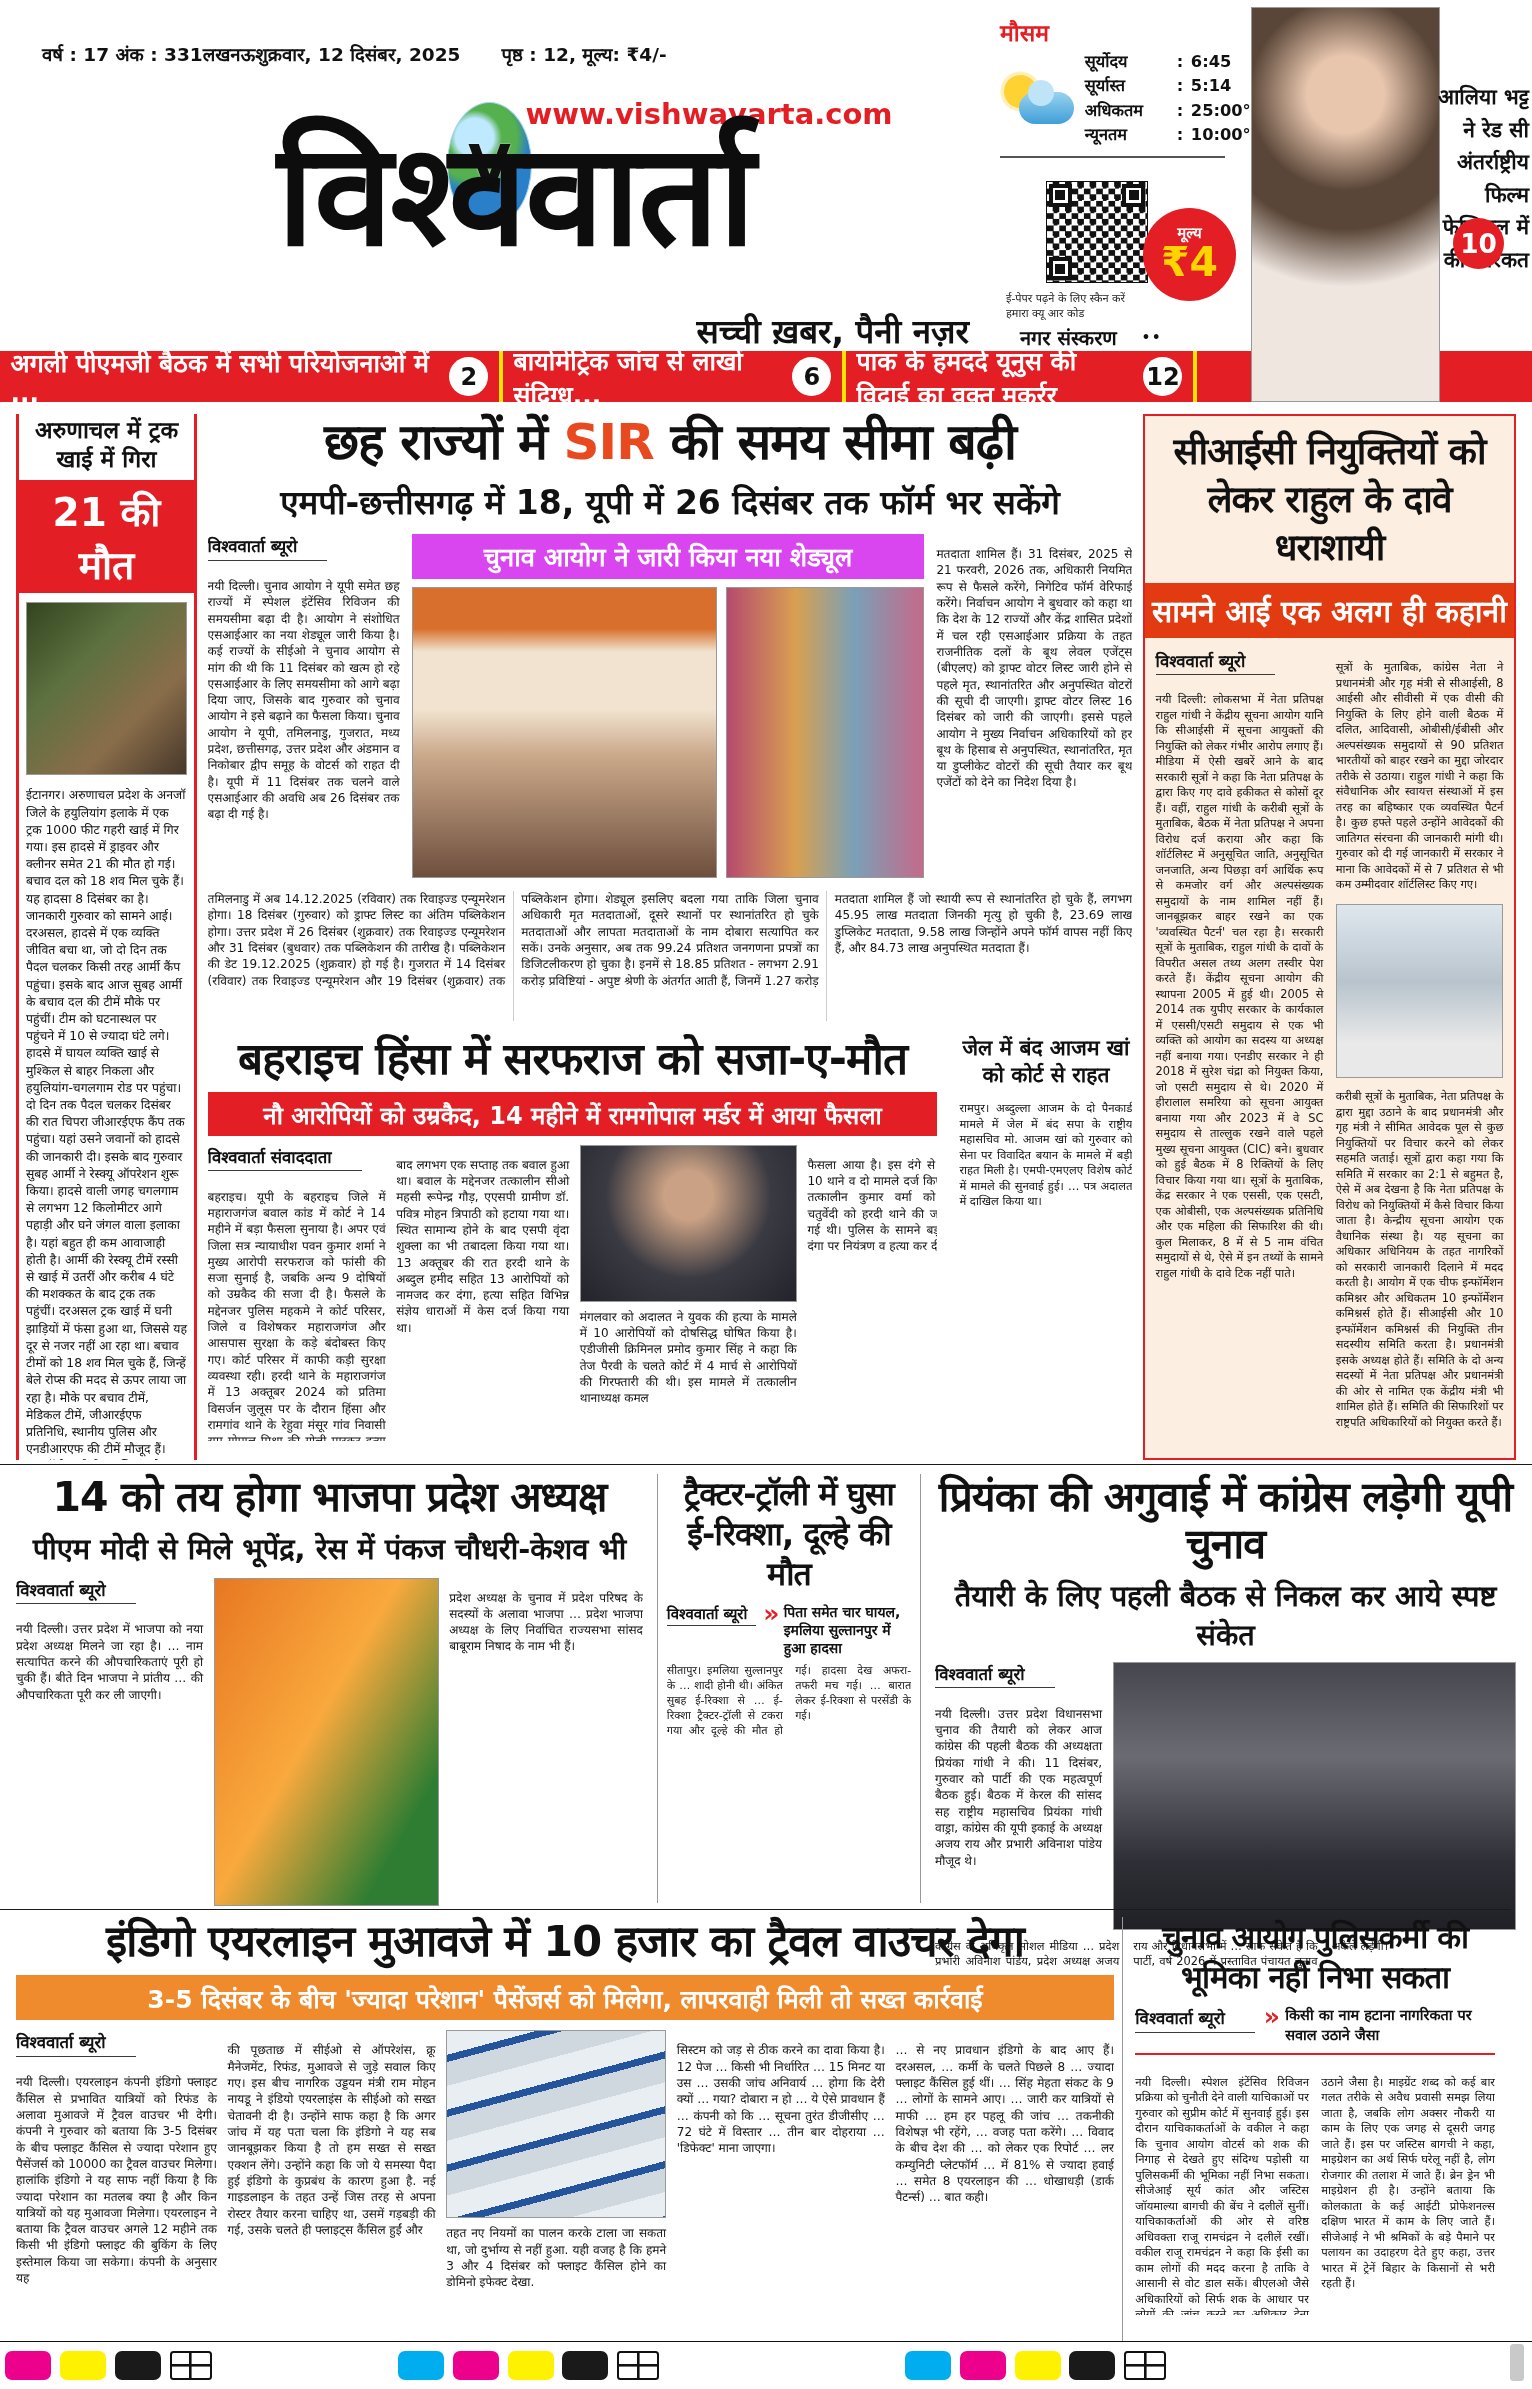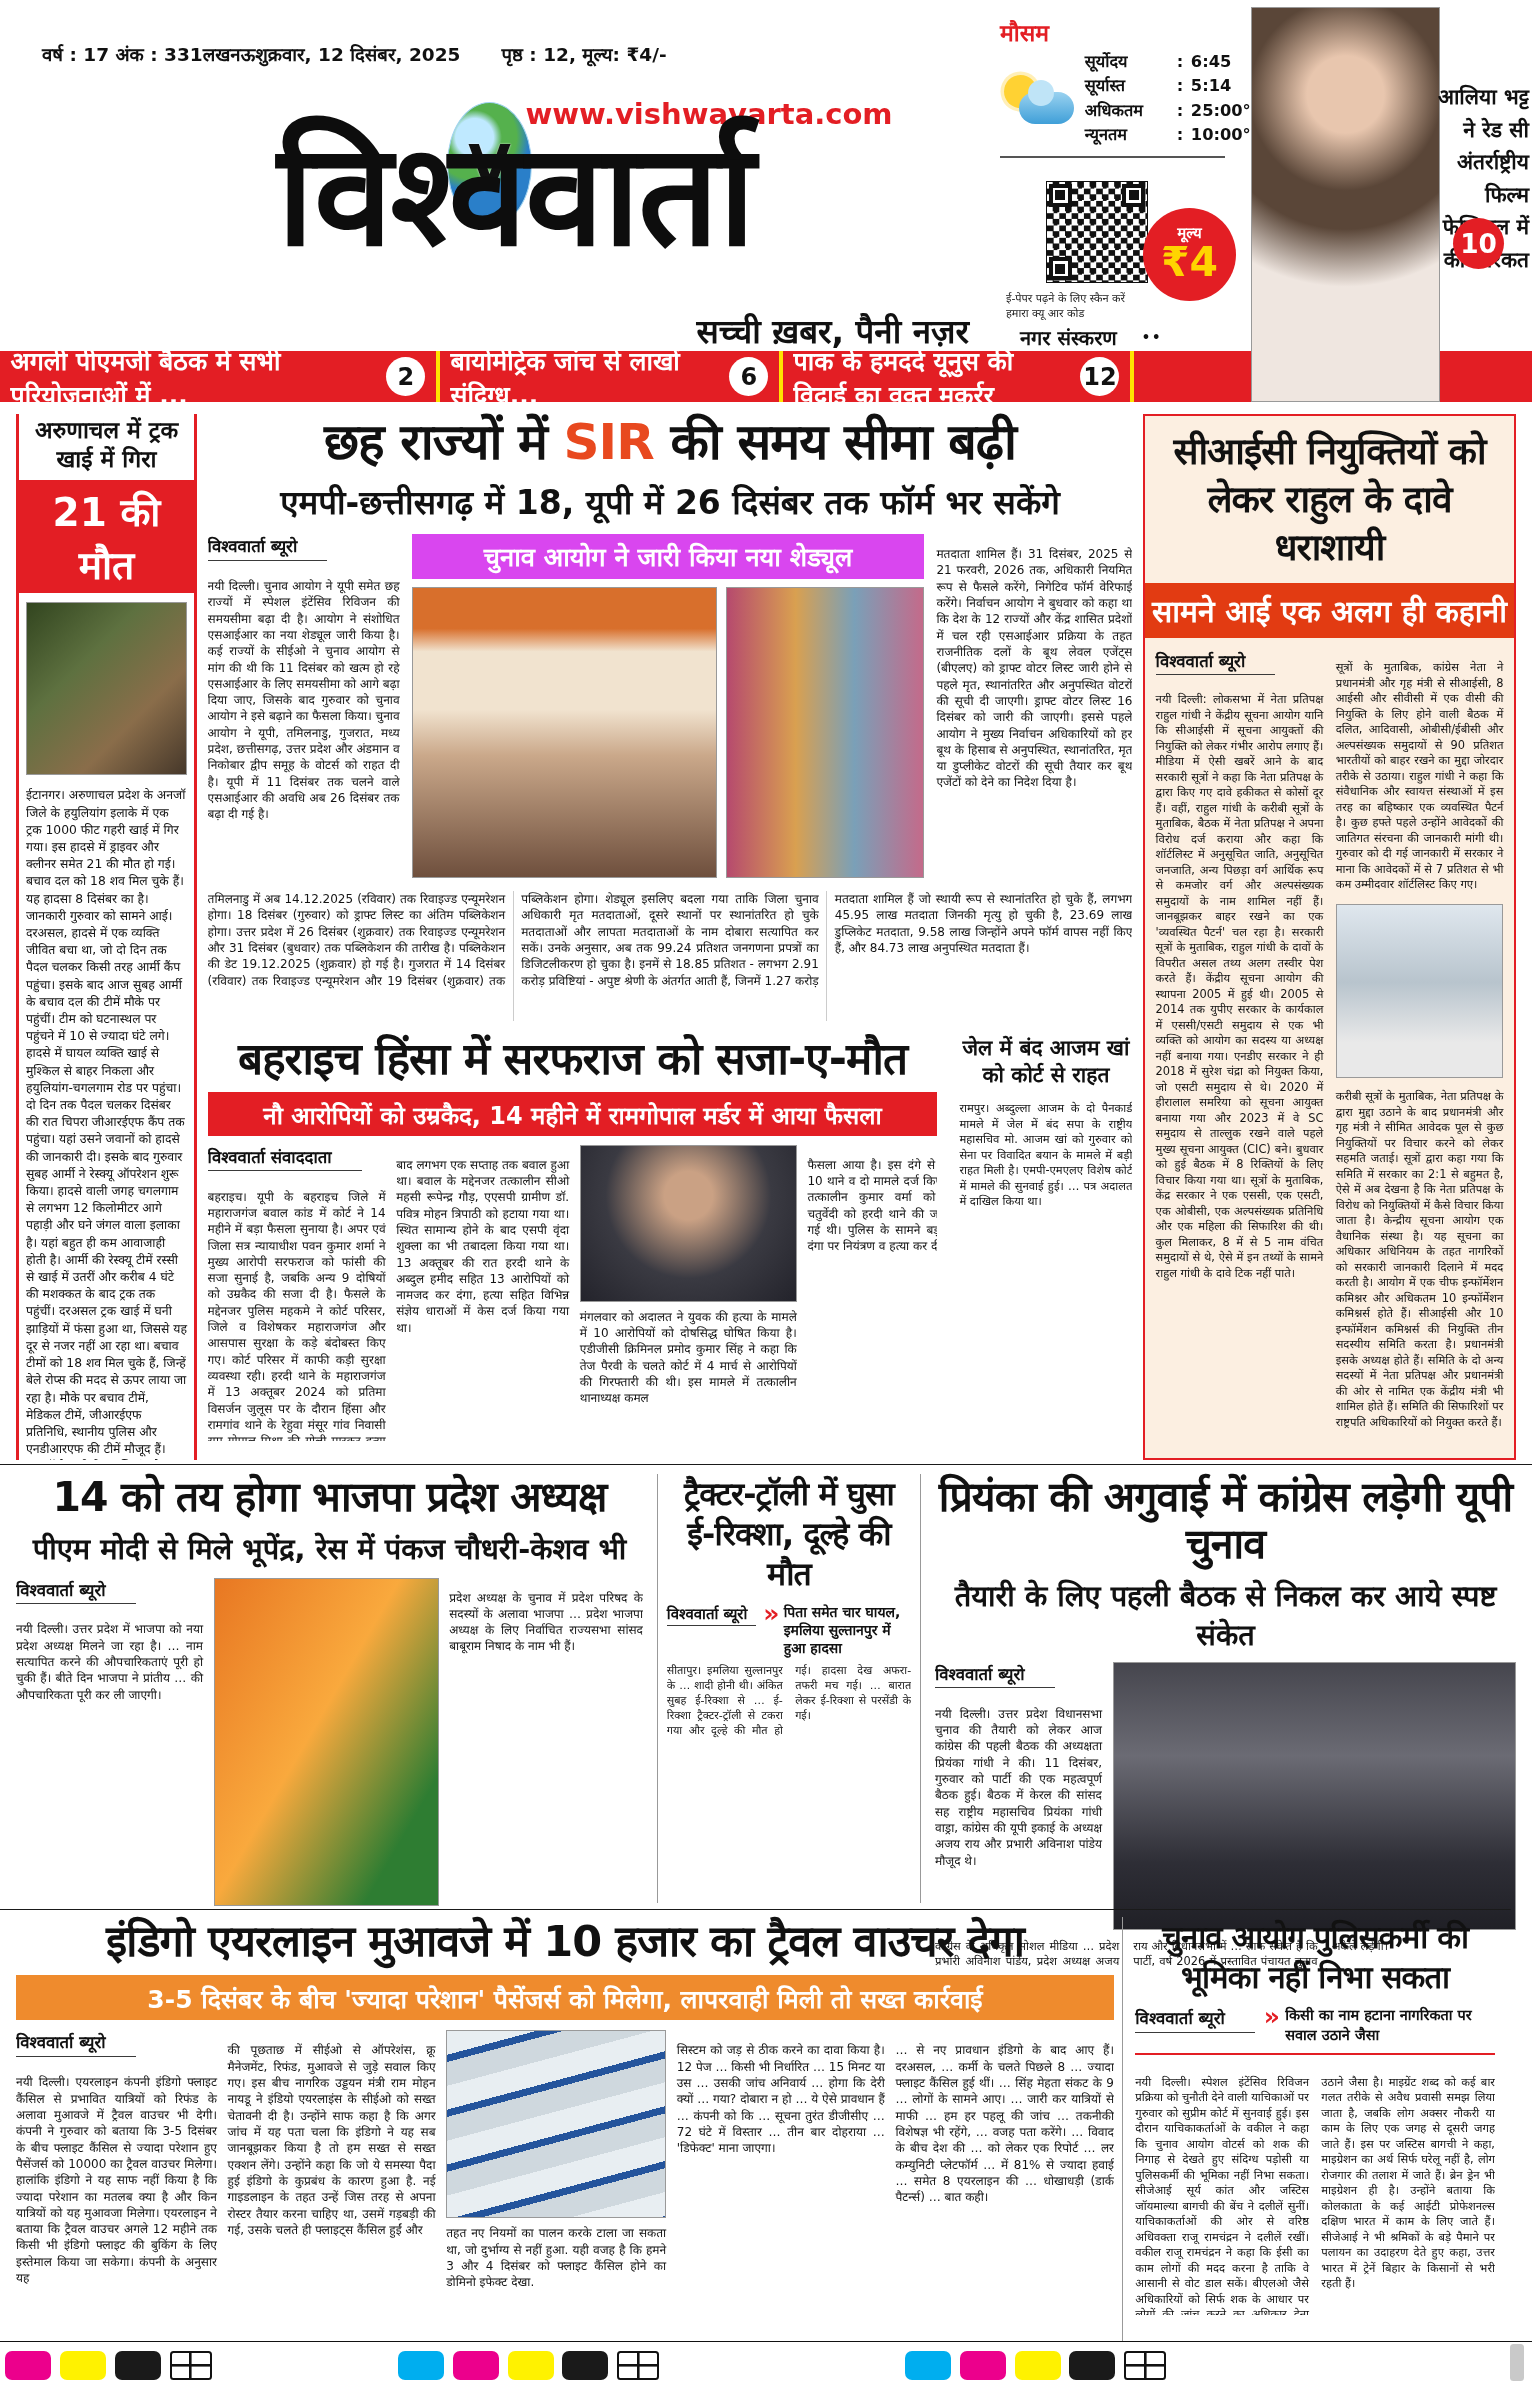--- a/index.html
+++ b/index.html
@@ -41,21 +41,21 @@
   .pricebadge .pv{color:#ffd400;font-weight:900;font-size:41px;margin-top:1.8px}
   .promo-photo{position:absolute;left:1251px;top:7px;width:189px;height:395px;z-index:5;border:0.9px solid #d6c7c0;
       background:radial-gradient(circle at 50% 22%,#e8c6ae 0 12%,#5a4638 30% 42%,#efe6e0 60%),linear-gradient(180deg,#f4ece6 0 55%,#1c1c22 70%,#101014)}
   .promo-caption{position:absolute;left:1436px;top:81px;width:93px;z-index:6;text-align:right;font-weight:800;font-size:21px;line-height:1.55}
   .pagebadge{position:absolute;left:1453px;top:218px;width:51px;height:51px;z-index:6;border-radius:50%;background:#e31e24;color:#fff;
              display:flex;align-items:center;justify-content:center;font-size:26.4px;font-weight:900}
 
   
   .strip{position:absolute;top:351px;left:0;width:1532px;height:51px;background:#e31e24;display:flex;align-items:center;z-index:1}
   .tease{display:flex;align-items:center;height:100%;padding:0 10.6px;border-right:4.4px solid #ffe400;color:#fff;font-weight:800;font-size:25px;gap:8.8px}
-  .t1{width:440px}.t2{width:343px}.t3{width:351px}
+  .t1{width:503px}.t2{width:343px}.t3{width:351px}
   .tnum{margin-left:auto;width:39px;height:39px;border-radius:50%;background:#fff;color:#111;display:flex;align-items:center;justify-content:center;font-size:24px;font-weight:900;flex:none}
   .tfill{flex:1;height:100%}
 
   
   .txt{font-size:12px;line-height:1.36;text-align:justify;color:#141414}
   .byline{font-weight:800;font-size:16.7px;border-bottom:1.8px solid #3a3a3a;display:inline-block;padding:0 30px 2.6px 0;margin-bottom:5.3px;white-space:nowrap}
   .photo{border:0.9px solid #999}
 
   
   .band-main{position:absolute;top:414px;left:0;width:1532px;height:1046px;display:flex;gap:10.6px;padding:0 16px}

